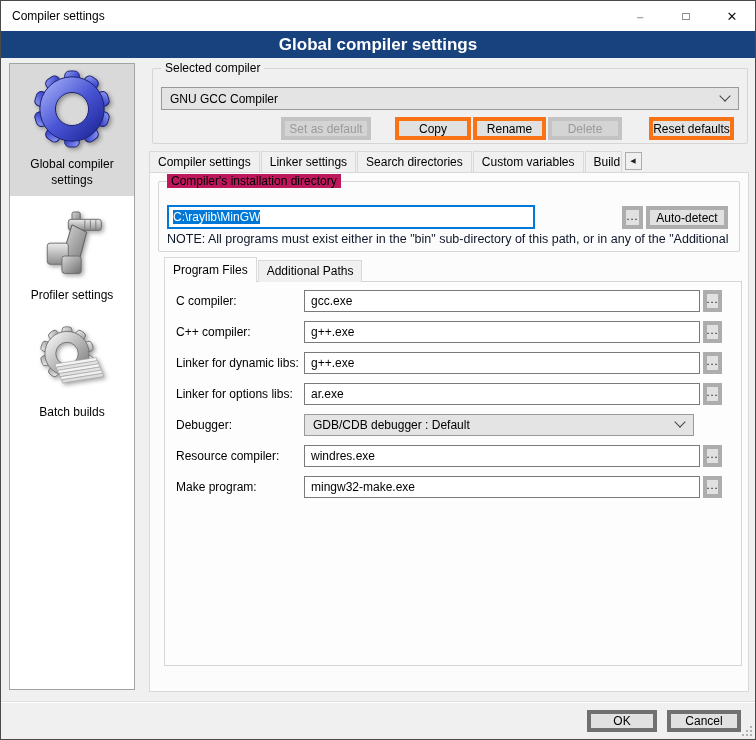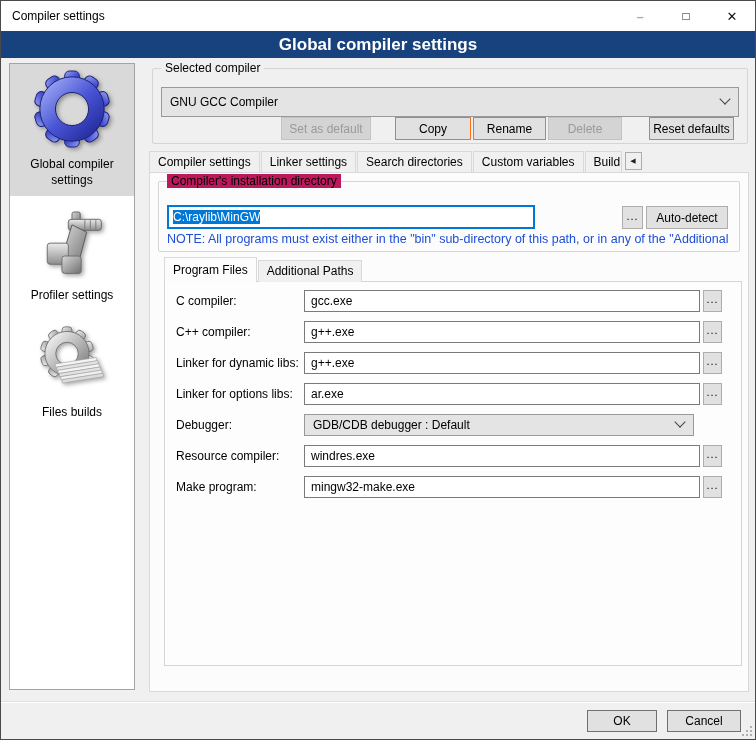--- a/index.html
+++ b/index.html
@@ -23,38 +23,38 @@
   .side-item + .side-item{margin-top:9px;}
   
   .grp{position:absolute;border:1px solid #d5d5d5;border-radius:2px;}
   .grp-label{position:absolute;top:-8px;left:8px;font-size:12px;color:#000;padding:0 4px;}
   .grp.on-gray .grp-label{background:#f0f0f0;}
   .grp.on-white .grp-label{background:#be185d;}
   
   .combo{background:#e4e4e4;border:1px solid #999;display:flex;align-items:center;font-size:12px;color:#000;padding:0 8px;position:relative;cursor:default;}
   .combo .chev{position:absolute;right:9px;top:50%;width:8px;height:8px;margin-top:-7px;border-right:1.4px solid #444;border-bottom:1.4px solid #444;transform:rotate(45deg);}
   
-  .btn{background:#e1e1e1;border:1px solid #f97316;font-size:12px;color:#000;display:flex;align-items:center;justify-content:center;cursor:pointer;position:absolute;}
+  .btn{background:#e1e1e1;border:4px solid #f97316;font-size:12px;color:#000;display:flex;align-items:center;justify-content:center;cursor:pointer;position:absolute;}
   .btn.std{border-color:#707070;}
   .btn.lite{border-color:#adadad;}
   .btn.disabled{background:#d4d4d4;border-color:#c3c3c3;color:#9a9a9a;cursor:default;}
   
   .tabstrip{position:absolute;display:flex;align-items:flex-end;}
   .tab{border:1px solid #d9d9d9;border-bottom:none;background:#f0f0f0;font-size:12px;color:#000;padding:3px 8px 4px 8px;white-space:nowrap;cursor:pointer;margin-right:1px;}
   .tab.active{background:#fcfcfc;padding-top:5px;padding-bottom:5px;position:relative;z-index:3;}
   .tab.clip{max-width:37px;overflow:hidden;}
   .tab-arrows{display:flex;margin-left:2px;margin-bottom:3px;}
   .tab-arrow{width:17px;height:18px;background:#f0f0f0;border:1px solid #adadad;display:flex;align-items:center;justify-content:center;font-size:7px;color:#222;cursor:pointer;}
   .page{position:absolute;background:#fcfcfc;border:1px solid #d9d9d9;z-index:1;}
   
   .txt{background:#fff;border:1px solid #7a7a7a;font-size:12px;color:#000;padding:0 6px;display:flex;align-items:center;}
   input.txt{width:100%;height:100%;outline:none;}
   .path-box{position:absolute;background:#fff;border:2px solid #0078d7;display:flex;align-items:center;padding:0 4px;font-size:12px;}
   .path-box .sel{background:#0078d7;color:#fff;white-space:nowrap;}
-  .note{position:absolute;color:#1d4ed8;font-size:12.5px;white-space:nowrap;overflow:hidden;}
+  .note{position:absolute;color:#0f172a;font-size:12.5px;white-space:nowrap;overflow:hidden;}
   .row-label{position:absolute;font-size:12px;color:#000;}
   .dots-btn{font-size:11px;letter-spacing:1px;padding-bottom:4px;}
   
   .sep{position:absolute;left:0;top:700px;width:100%;height:2px;border-top:1px solid #dfdfdf;background:#fff;}
   .grip{position:absolute;right:3px;bottom:3px;width:10px;height:10px;cursor:nwse-resize;}
   .grip i{position:absolute;width:2px;height:2px;background:#b0b0b0;}
 </style>
 </head>
 <body>
 
@@ -157,28 +157,28 @@
           <g transform="rotate(-9 52 58)">
             <rect x="24" y="42" width="50" height="4" fill="#f4f4f4" stroke="#9a9a9a" stroke-width="0.6"></rect>
             <rect x="25" y="46" width="50" height="4" fill="#e3e3e3" stroke="#9a9a9a" stroke-width="0.6"></rect>
             <rect x="26" y="50" width="50" height="4" fill="#f4f4f4" stroke="#9a9a9a" stroke-width="0.6"></rect>
             <rect x="27" y="54" width="50" height="4" fill="#e3e3e3" stroke="#9a9a9a" stroke-width="0.6"></rect>
             <rect x="28" y="58" width="50" height="4" fill="#f0f0f0" stroke="#9a9a9a" stroke-width="0.6"></rect>
             <rect x="29" y="62" width="50" height="4" fill="#dcdcdc" stroke="#9a9a9a" stroke-width="0.6"></rect>
           </g>
         </svg>
       </span>
-      <span class="lbl">Files builds</span>
+      <span class="lbl">Batch builds</span>
     </div>
   </div>
 
   <div class="grp on-gray" style="left:151px;top:67px;width:596px;height:76px;">
     <span class="grp-label">Selected compiler</span>
   </div>
-  <div class="combo" style="position:absolute;left:160px;top:86px;width:578px;height:30px;">
+  <div class="combo" style="position:absolute;left:160px;top:86px;width:578px;height:23px;">
     <span>GNU GCC Compiler</span>
     <span class="chev"></span>
   </div>
   <div class="btn disabled" style="left:280px;top:116px;width:90px;height:23px;">Set as default</div>
   <div class="btn" style="left:394px;top:116px;width:76px;height:23px;">Copy</div>
   <div class="btn" style="left:472px;top:116px;width:73px;height:23px;">Rename</div>
   <div class="btn disabled" style="left:547px;top:116px;width:74px;height:23px;">Delete</div>
   <div class="btn" style="left:648px;top:116px;width:85px;height:23px;">Reset defaults</div>
 
   <div class="tabstrip" style="left:148px;top:148px;width:600px;height:24px;">

